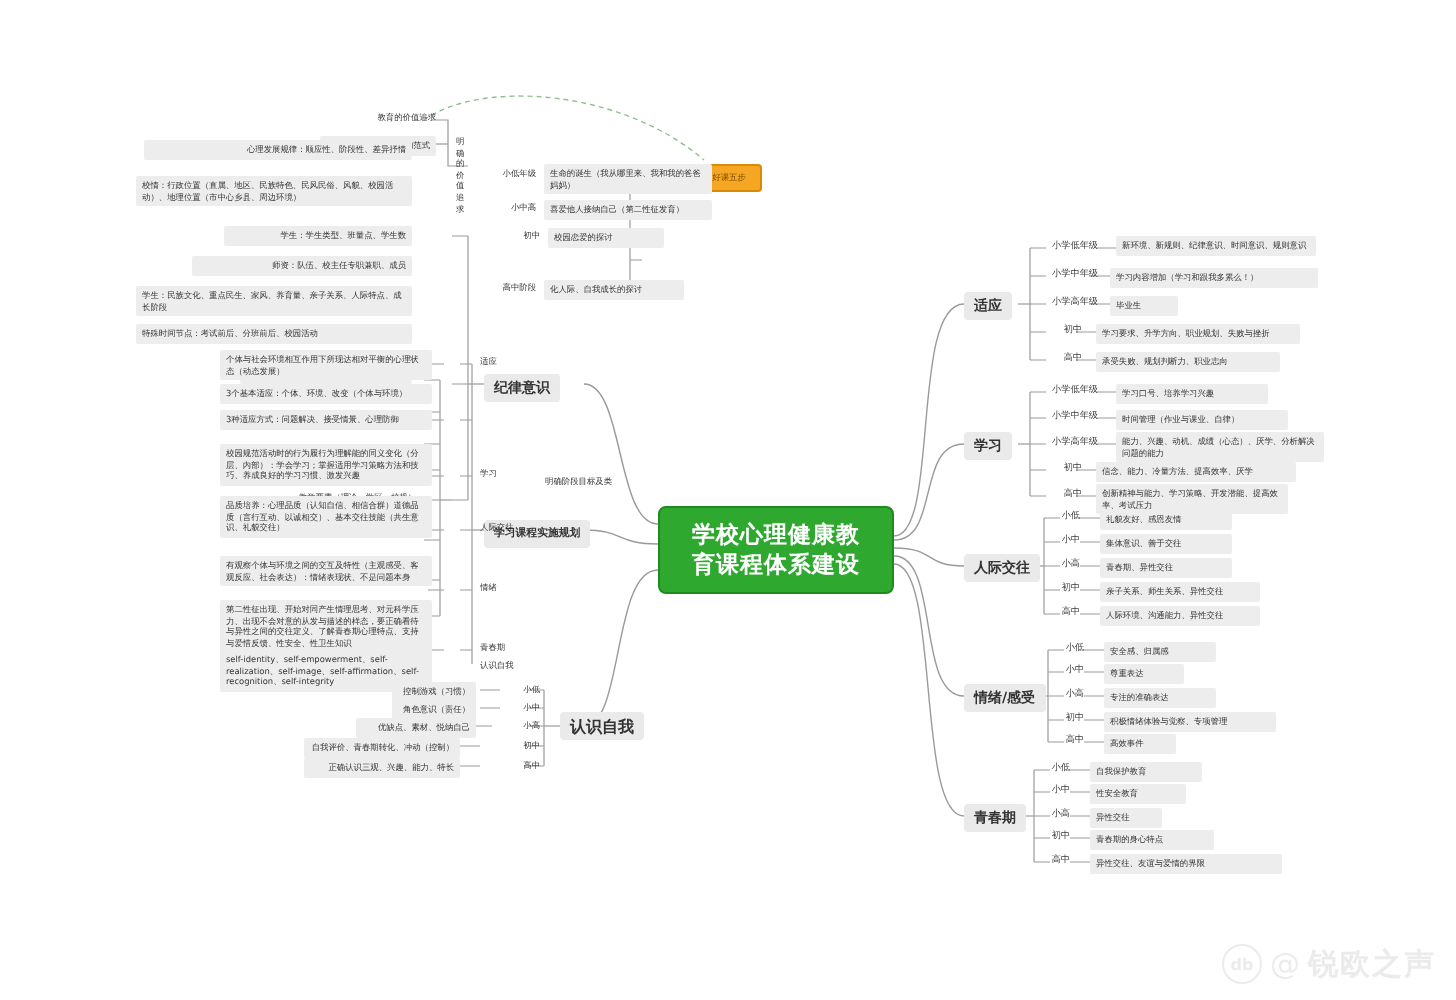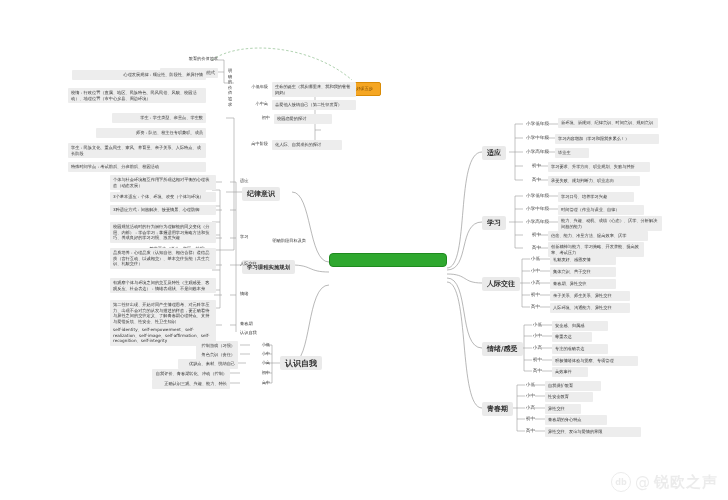--- a/index.html
+++ b/index.html
@@ -130,20 +130,22 @@
 
     <g fill="none" stroke="#9a9a9a" stroke-width="0.6">
       <path d="M280 363 h-8"></path>
       <path d="M272 345 v38"></path>
       <path d="M272 345 h-8 M272 354 h-8 M272 363 h-8 M272 373 h-8 M272 383 h-8"></path>
       <path d="M250 345 h-10 M250 354 h-10 M246 363 h-10 M240 373 h-10 M240 383 h-10"></path>
     </g>
   </svg>
 
   <div class="node root">
+    <span>学校心理健康教</span>
+    <span>育课程体系建设</span>
   </div>
 
   <div class="node hl">好课五步</div>
 
   <div class="node pill" style="left:242px;top:187px;">纪律意识</div>
   <div class="node pill" style="left:242px;top:260px;font-size:5.4px;">学习课程实施规划</div>
   <div class="node pill" style="left:280px;top:356px;font-size:8px;">认识自我</div>
 
   <div class="node plain" style="left:178px;top:56px;width:40px;text-align:right;">教育的价值追求</div>
   <div class="node blk r" style="left:160px;top:68px;width:58px;">校的价值追求的范式</div>

